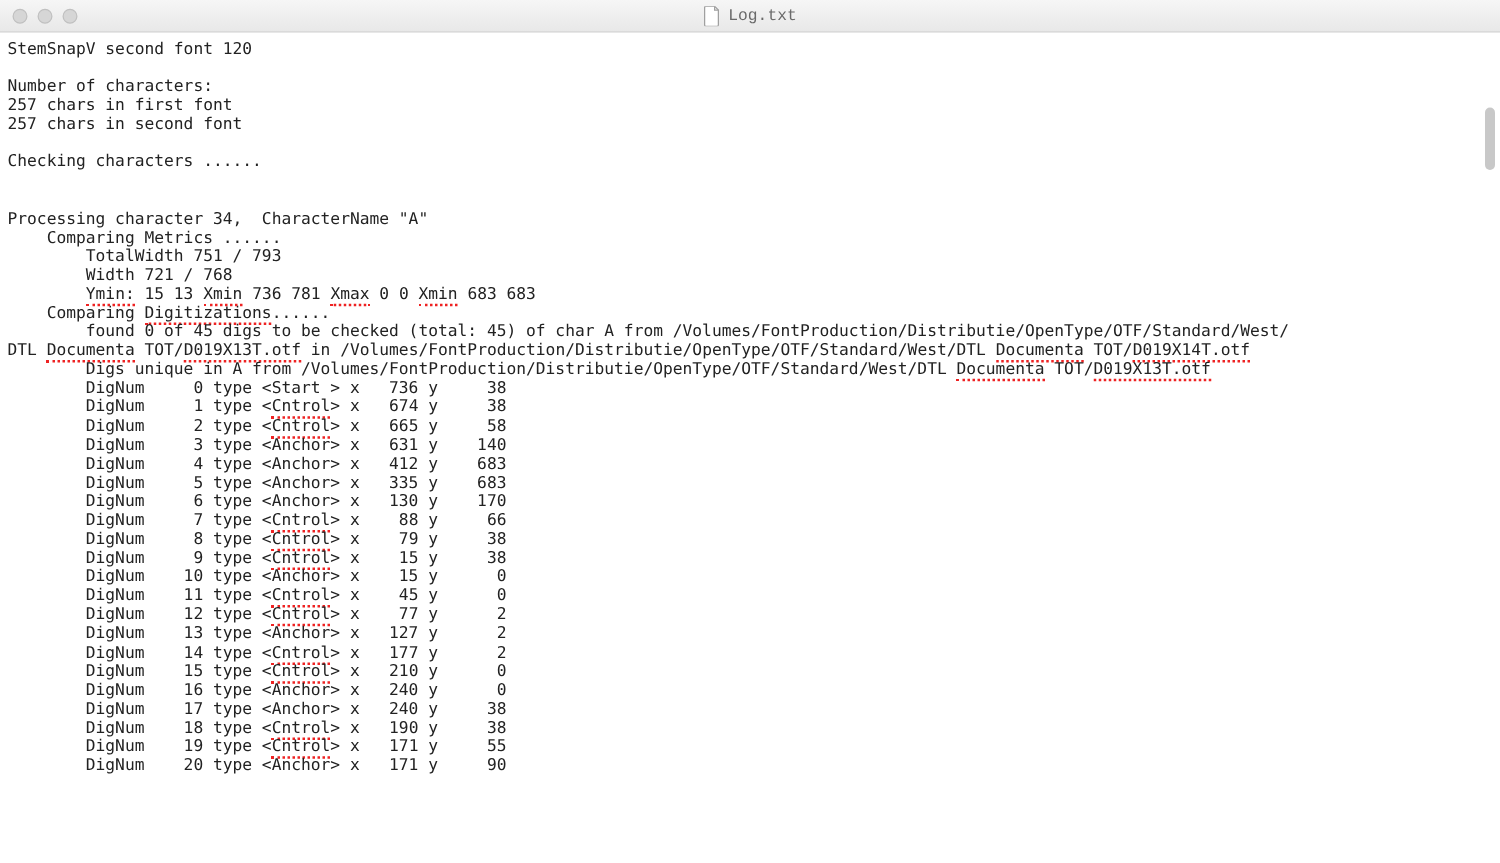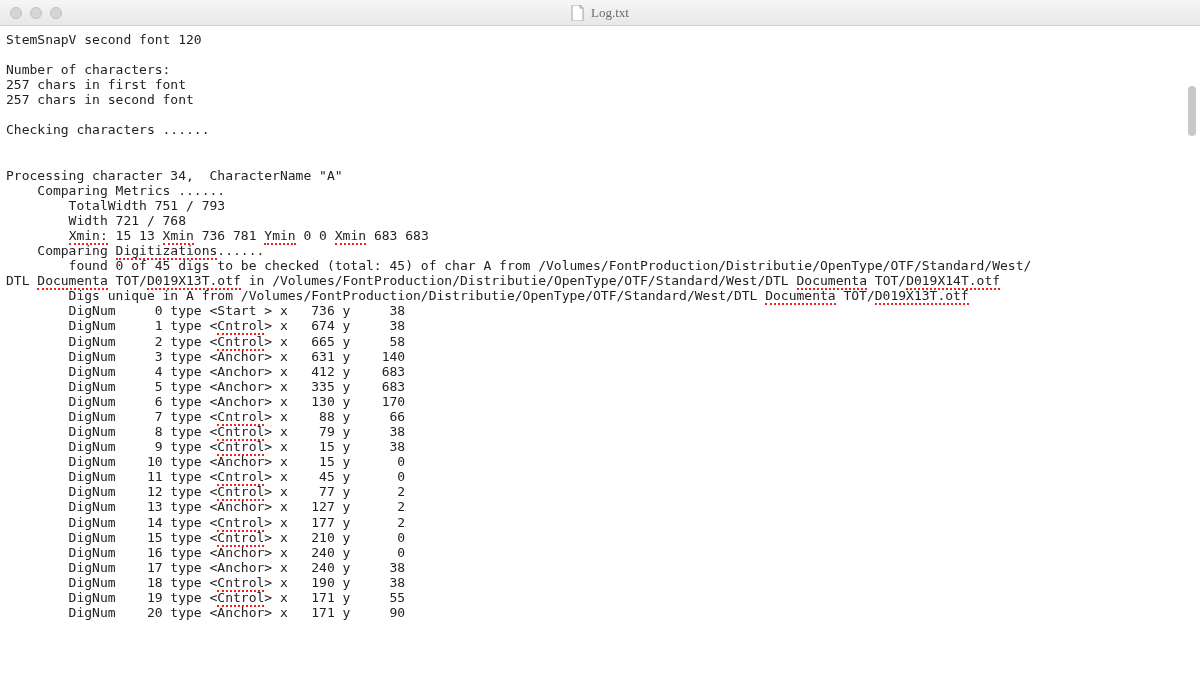--- a/index.html
+++ b/index.html
@@ -29,24 +29,24 @@
       height: 12px;
       border-radius: 50%;
       background: #d6d6d6;
       border: 0.5px solid #c0c0c0;
     }
     .title-center {
       position: absolute;
       left: 50%;
       transform: translateX(-50%);
       display: flex;
-      align-items: flex-end;
+      align-items: flex-start;
       gap: 6px;
       color: #6a6a6a;
-      font-family: Liberation Serif, serif;
+      font-family: Liberation Mono, monospace;
       font-size: 13px;
     }
     .doc-icon {
       width: 14px;
       height: 16px;
       display: inline-block;
     }
     .content-wrap {
       position: relative;
       height: calc(690px - 26px);
@@ -102,21 +102,21 @@
 257 chars in first font
 257 chars in second font
 
 Checking characters ......
 
 
 Processing character 34,  CharacterName "A"
     Comparing Metrics ......
         TotalWidth 751 / 793
         Width 721 / 768
-        <span class="sp">Xmin:</span> 15 13 <span class="sp">Xmin</span> 736 781 <span class="sp">Ymin</span> 0 0 <span class="sp">Xmin</span> 683 683
+        <span class="sp">Ymin:</span> 15 13 <span class="sp">Xmin</span> 736 781 <span class="sp">Xmax</span> 0 0 <span class="sp">Xmin</span> 683 683
     Comparing <span class="sp">Digitizations</span>......
         found 0 of 45 digs to be checked (total: 45) of char A from /Volumes/FontProduction/Distributie/OpenType/OTF/Standard/West/
 DTL <span class="sp">Documenta</span> TOT/<span class="sp">D019X13T.otf</span> in /Volumes/FontProduction/Distributie/OpenType/OTF/Standard/West/DTL <span class="sp">Documenta</span> TOT/<span class="sp">D019X14T.otf</span>
         Digs unique in A from /Volumes/FontProduction/Distributie/OpenType/OTF/Standard/West/DTL <span class="sp">Documenta</span> TOT/<span class="sp">D019X13T.otf</span>
         DigNum     0 type &lt;Start &gt; x   736 y     38
         DigNum     1 type &lt;<span class="sp">Cntrol</span>&gt; x   674 y     38
         DigNum     2 type &lt;<span class="sp">Cntrol</span>&gt; x   665 y     58
         DigNum     3 type &lt;Anchor&gt; x   631 y    140
         DigNum     4 type &lt;Anchor&gt; x   412 y    683
         DigNum     5 type &lt;Anchor&gt; x   335 y    683

